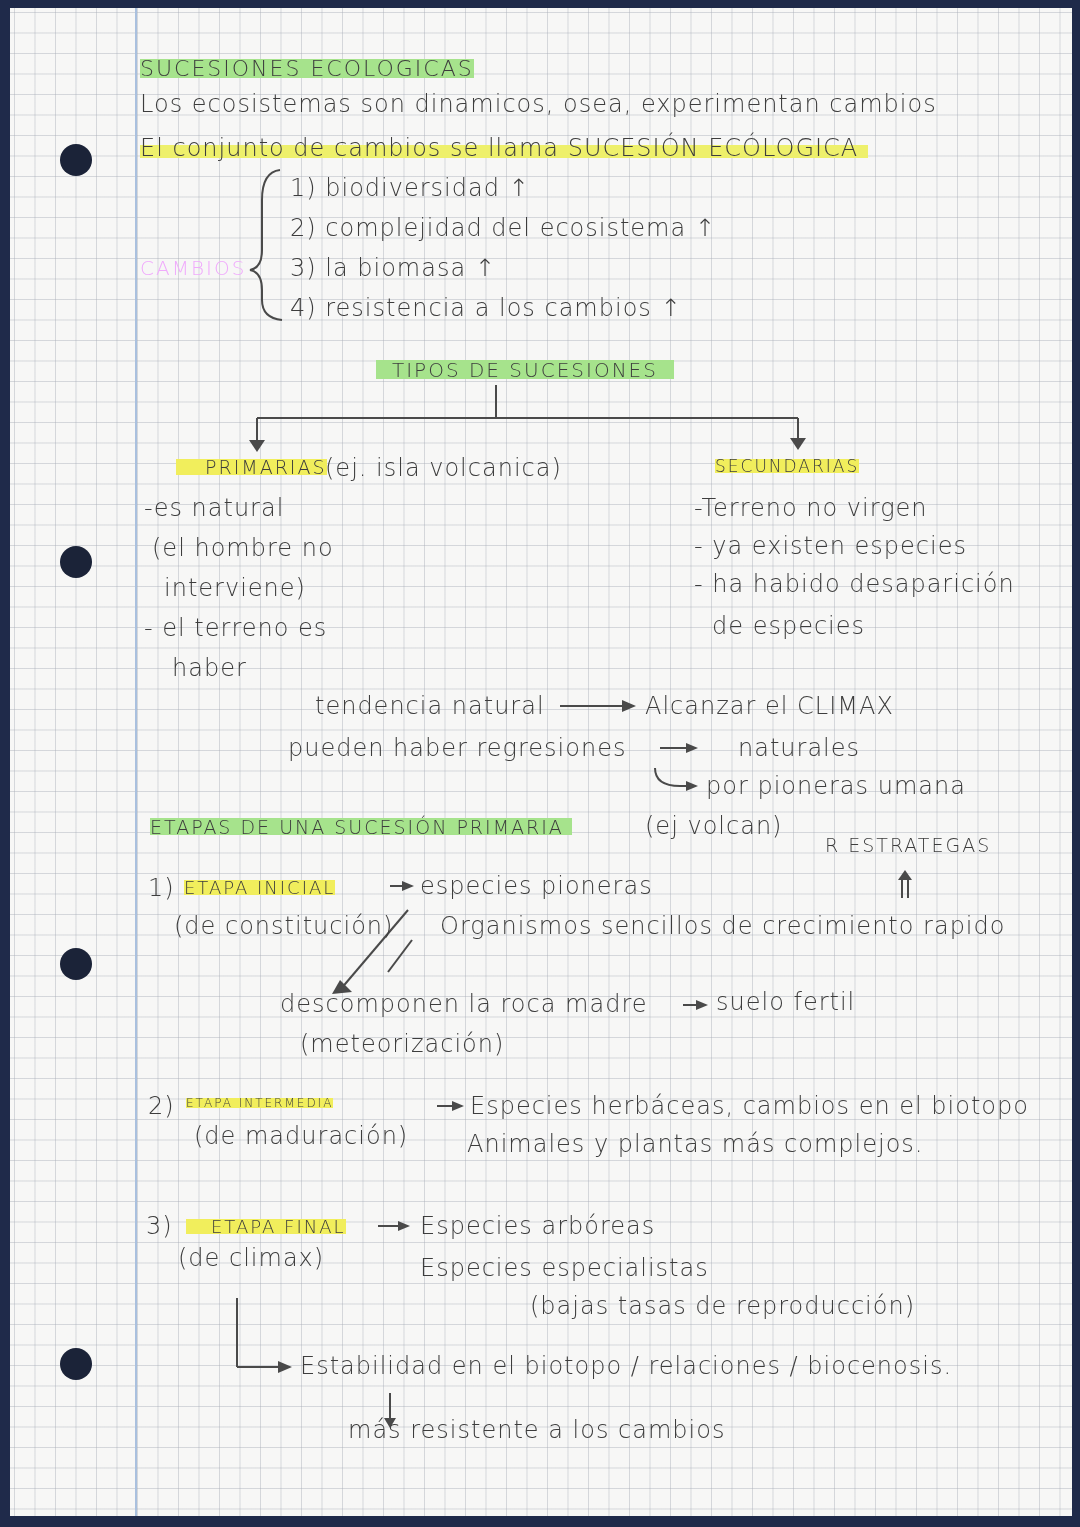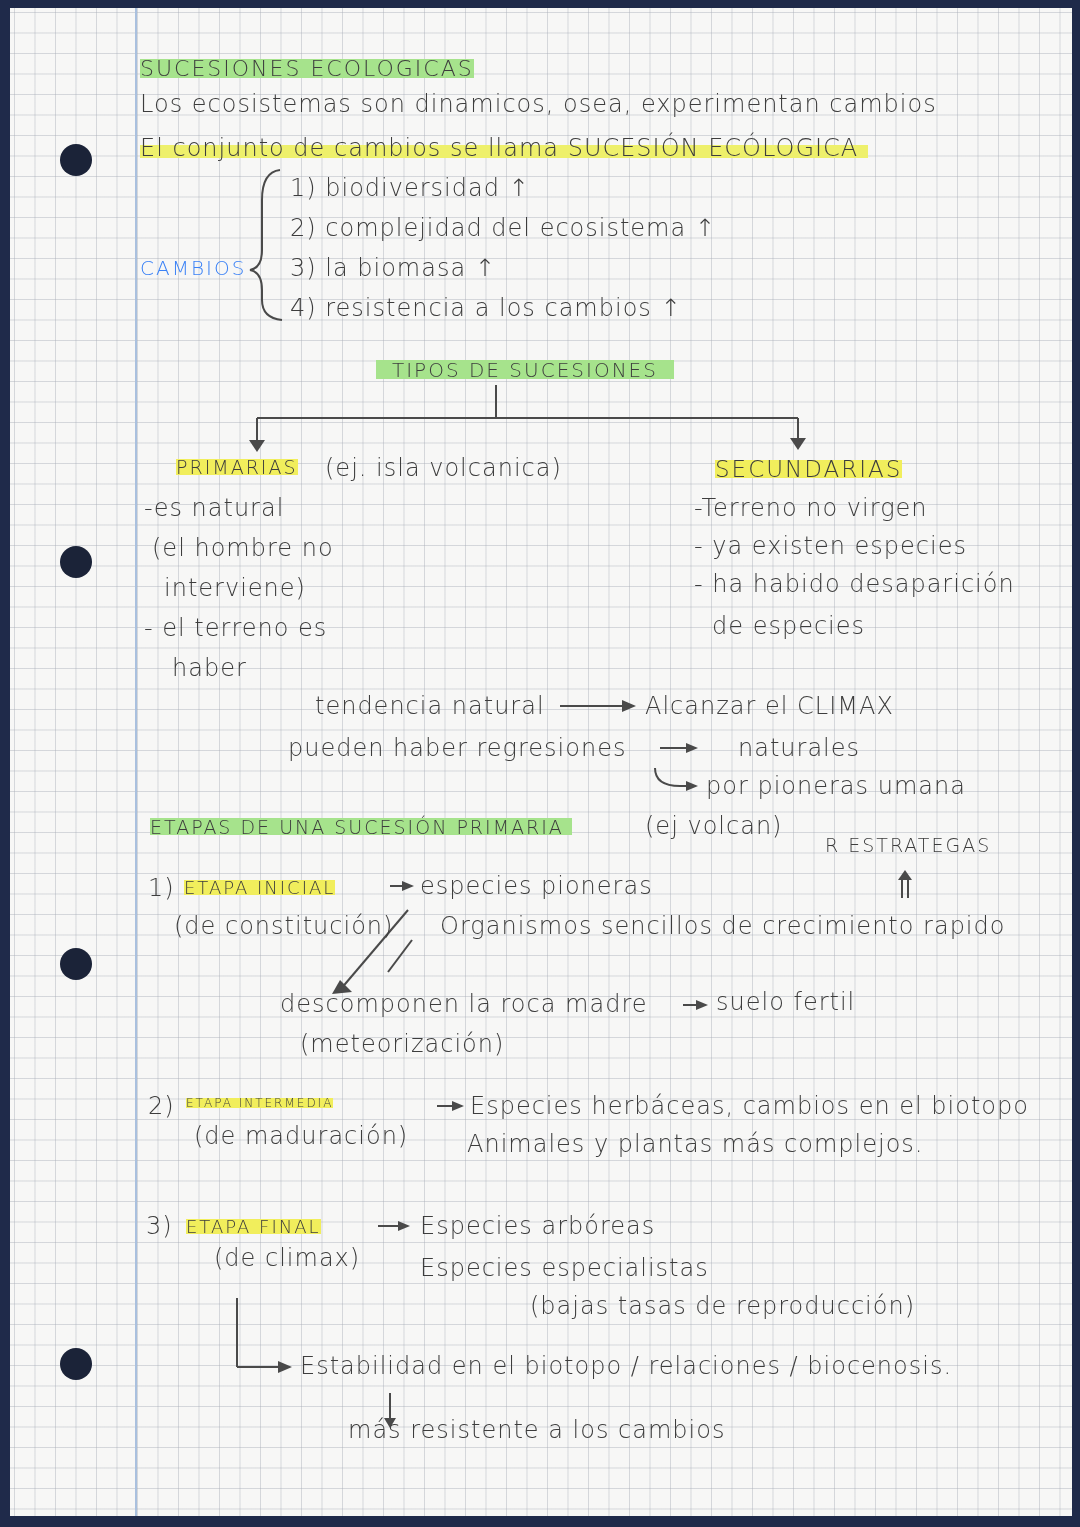--- a/index.html
+++ b/index.html
@@ -23,21 +23,21 @@
   }
   .hole {
     position:absolute; left:50px; width:32px; height:32px; border-radius:50%;
     background:#1b2338;
   }
   .t { position:absolute; color:#3d3d3d; font-size:24px; white-space:nowrap; letter-spacing:1px; font-family:"DejaVu Sans", sans-serif; font-weight:300; }
   .caps { font-size:21px; letter-spacing:2px; }
   .hl-green { background:linear-gradient(to bottom, transparent 10%, #a6e38c 10%, #a6e38c 88%, transparent 88%); }
   .hl-yellow { background:linear-gradient(to bottom, transparent 15%, #f1ee5c 15%, #f1ee5c 85%, transparent 85%); }
   .hl-yellow-line { background:linear-gradient(to bottom, transparent 40%, #eef06b 40%, #eef06b 85%, transparent 85%); }
-  .olive { color:#3b82f6; }
+  .olive { color:#f0abfc; }
   svg.lines { position:absolute; left:0; top:0; pointer-events:none; }
 </style>
 </head>
 <body>
 
 <div class="page">
   <div class="margin-line"></div>
   <div class="hole" style="top:136px"></div>
   <div class="hole" style="top:538px"></div>
   <div class="hole" style="top:940px"></div>
@@ -103,29 +103,29 @@
 <div class="t caps olive" style="left:140px; top:256px; font-size:20px;">CAMBIOS</div>
 <div>
   <div class="t" style="left:290px; top:174px;"><span>1) biodiversidad</span> <span>↑</span></div>
   <div class="t" style="left:290px; top:214px;"><span>2) complejidad del ecosistema</span> <span>↑</span></div>
   <div class="t" style="left:290px; top:254px;"><span>3) la biomasa</span> <span>↑</span></div>
   <div class="t" style="left:290px; top:294px;"><span>4) resistencia a los cambios</span> <span>↑</span></div>
 </div>
 
 <div class="t caps hl-green" style="left:376px; top:358px; font-size:20px; padding:0 16px;">TIPOS DE SUCESIONES</div>
 
-<div class="t caps hl-yellow" style="left:176px; top:456px; font-size:19px;">PRIMARIAS</div>
+<div class="t caps hl-yellow" style="left:176px; top:456px; font-size:19px;padding-left:29px;">PRIMARIAS</div>
 <div class="t" style="left:325px; top:454px;">(ej. isla volcanica)</div>
 <div class="t" style="left:144px; top:494px;">-es natural</div>
 <div class="t" style="left:152px; top:534px;">(el hombre no</div>
 <div class="t" style="left:164px; top:574px;">interviene)</div>
 <div class="t" style="left:144px; top:614px;">- el terreno es</div>
 <div class="t" style="left:172px; top:654px;">haber</div>
 
-<div class="t caps hl-yellow" style="left:715px; top:456px; font-size:23px;">SECUNDARIAS</div>
+<div class="t caps hl-yellow" style="left:715px; top:456px; font-size:17px;">SECUNDARIAS</div>
 <div class="t" style="left:694px; top:494px;">-Terreno no virgen</div>
 <div class="t" style="left:694px; top:532px;">- ya existen especies</div>
 <div class="t" style="left:694px; top:570px;">- ha habido desaparición</div>
 <div class="t" style="left:712px; top:612px;">de especies</div>
 
 <div class="t" style="left:315px; top:692px;">tendencia natural</div>
 <div class="t" style="left:645px; top:692px;">Alcanzar el CLIMAX</div>
 <div class="t" style="left:288px; top:734px;">pueden haber regresiones</div>
 <div class="t" style="left:706px; top:734px;margin-left:32px;">naturales</div>
 <div class="t" style="left:706px; top:772px;">por pioneras umana</div>
@@ -143,19 +143,19 @@
 <div class="t" style="left:716px; top:988px;">suelo fertil</div>
 <div class="t" style="left:300px; top:1030px;">(meteorización)</div>
 
 <div class="t" style="left:148px; top:1092px;">2)</div>
 <div class="t caps hl-yellow" style="left:186px; top:1096px; font-size:12px;">ETAPA INTERMEDIA</div>
 <div class="t" style="left:470px; top:1092px;">Especies herbáceas, cambios en el biotopo</div>
 <div class="t" style="left:194px; top:1122px;">(de maduración)</div>
 <div class="t" style="left:467px; top:1130px;">Animales y plantas más complejos.</div>
 
 <div class="t" style="left:146px; top:1212px;">3)</div>
-<div class="t caps hl-yellow" style="left:186px; top:1216px; font-size:18px;">ETAPA FINAL</div>
+<div class="t caps hl-yellow" style="left:186px; top:1216px; font-size:18px;padding-left:25px;">ETAPA FINAL</div>
 <div class="t" style="left:420px; top:1212px;">Especies arbóreas</div>
-<div class="t" style="left:178px; top:1244px;margin-left:36px;">(de climax)</div>
+<div class="t" style="left:178px; top:1244px;">(de climax)</div>
 <div class="t" style="left:420px; top:1254px;">Especies especialistas</div>
 <div class="t" style="left:530px; top:1292px;">(bajas tasas de reproducción)</div>
 <div class="t" style="left:300px; top:1352px;">Estabilidad en el biotopo / relaciones / biocenosis.</div>
 <div class="t" style="left:348px; top:1416px;">más resistente a los cambios</div>
 
 </body></html>

